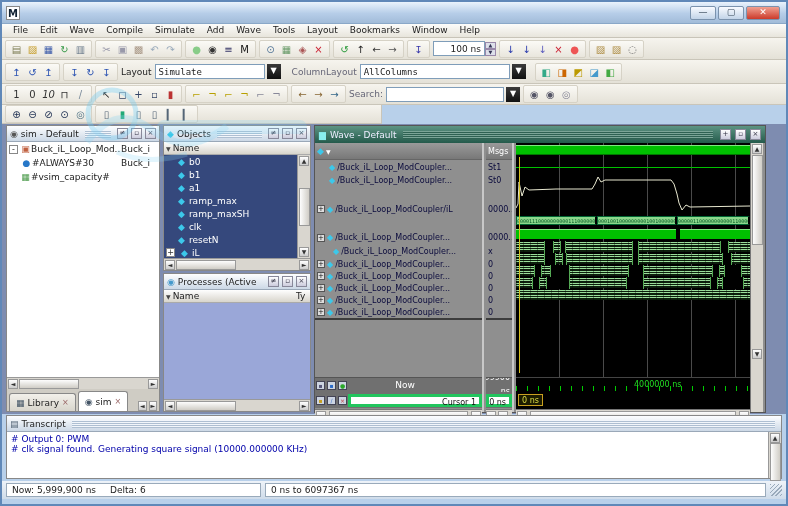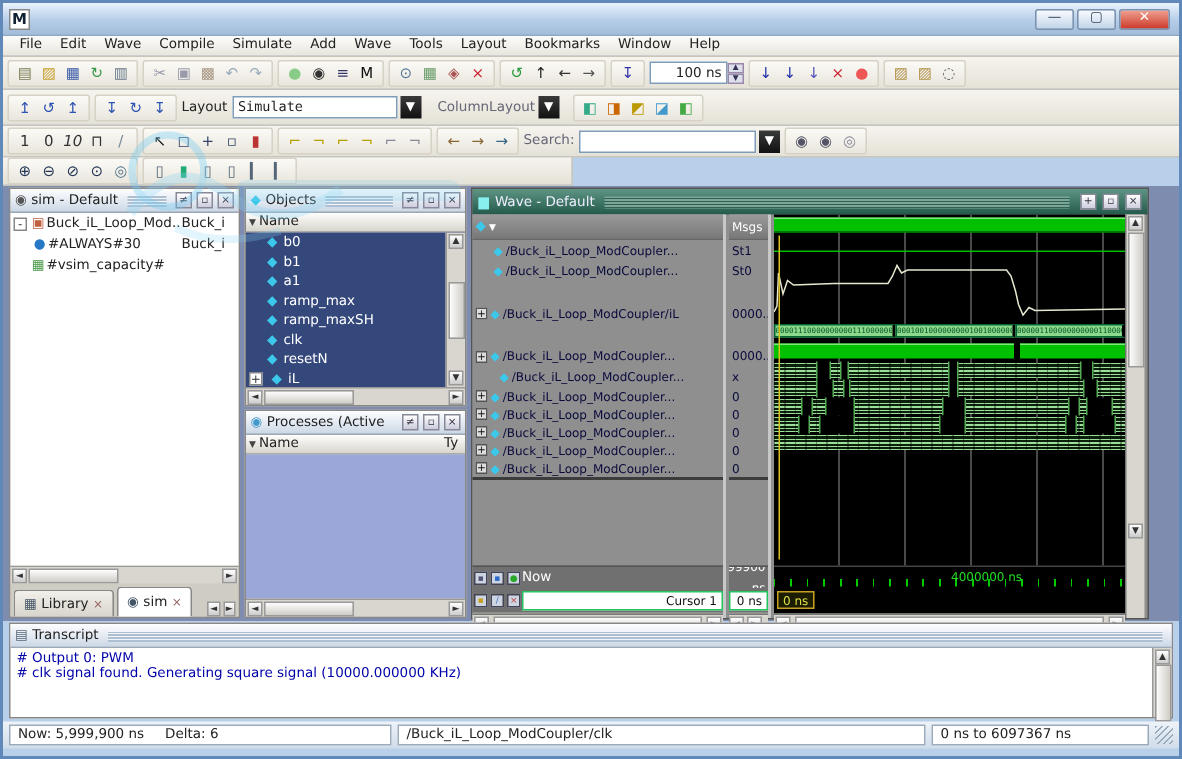--- a/index.html
+++ b/index.html
@@ -75,21 +75,21 @@
 .stripe:after{content:"";position:absolute;inset:0;background:repeating-linear-gradient(90deg,rgba(0,0,0,.35) 0 1px,transparent 1px 7px)}
 .blob{position:absolute;top:0;bottom:0;background:#000;border-left:1px solid #5a5;border-right:1px solid #5a5}
 .bustext{position:absolute;left:0;right:0;top:2px;bottom:2px;display:flex}
 .bseg{height:100%;background:#8cd88c;border:1px solid #063;border-right:2px solid #000;color:#052;font-size:5px;line-height:8px;overflow:hidden;font-family:"DejaVu Sans Mono",monospace}
 .gridlines{position:absolute;inset:0;background:repeating-linear-gradient(90deg,transparent 0 43px,#4a4a4a 43px 44px)}
 #cursorline{position:absolute;left:3px;top:14px;width:1px;height:216px;background:#d8c020}
 .wbot{position:absolute;left:0;right:0;display:flex;align-items:center}
 #nowrow{top:234px;height:15px;background:#707070;color:#fff;border-top:1px solid #555}
 #cursrow{top:249px;height:16px;background:#707070}
 .minicon{width:9px;height:9px;margin:0 1px;border:1px solid #445;font-size:6px;line-height:8px;text-align:center;background:#cdd5e2}
-.curcell{background:#fff;border:1px solid #22c55e;height:13px;flex:1;text-align:right;padding-right:3px;color:#111;line-height:12px;font-size:8px}
+.curcell{background:#fff;border:3px solid #22c55e;height:13px;flex:1;text-align:right;padding-right:3px;color:#111;line-height:12px;font-size:8px}
 .timeline{position:absolute;left:0;right:0;top:234px;height:15px;background:#000;border-top:1px solid #444}
 .ticks{position:absolute;left:0;right:0;bottom:1px;height:5px;background:repeating-linear-gradient(90deg,#0c0 0 1px,transparent 1px 11px)}
 .tlabel{position:absolute;left:118px;top:2px;color:#2d2;font-size:8px}
 .cursbox{position:absolute;left:201px;top:252px;border:1px solid #c8a020;background:#1c1c00;color:#dd4;font-size:8px;padding:0 3px;height:12px;line-height:11px}
 #whscroll{position:absolute;left:0;right:0;top:266px;height:14px;background:#d9d6cf;border-top:1px solid #777;display:flex;gap:2px;padding:1px}
 
 #transcript{position:absolute;left:4px;top:413px;width:776px;height:64px;background:#fff;border:1px solid #888}
 #tbody{padding:2px 4px;font-family:"DejaVu Sans Mono","Liberation Mono",monospace;font-size:9px;color:#00a}
 #tprompt{color:#123;margin-top:9px}
 #statusbar{position:absolute;left:0;top:479px;width:784px;height:18px;background:linear-gradient(#eef3f9,#cfdcea);display:flex;align-items:center;gap:4px;padding:0 4px}
@@ -200,20 +200,21 @@
           <span class="tbtn" style="color: rgb(42, 82, 178);">↧</span>
         </span>
       </span>
     <span class="combo">
       <span>Layout</span>
       <span class="cbox" style="font-family:'DejaVu Sans Mono',monospace">Simulate</span>
       <span class="carr">▼</span>
     </span>
     <span class="combo" style="margin-left:8px">
       <span style="color:#667">ColumnLayout</span>
+      <span class="cbox" style="width:150px;font-family:'DejaVu Sans Mono',monospace">AllColumns</span>
       <span class="carr">▼</span>
     </span>
     <span id="tb2b" style="display:flex;gap:3px;margin-left:6px">
         <span class="tgrp">
           <span class="tbtn" style="color: rgb(51, 170, 136);">◧</span>
           <span class="tbtn" style="color: rgb(204, 102, 0);">◨</span>
           <span class="tbtn" style="color: rgb(187, 153, 0);">◩</span>
           <span class="tbtn" style="color: rgb(68, 153, 204);">◪</span>
           <span class="tbtn" style="color: rgb(68, 170, 68);">◧</span>
         </span>
@@ -494,21 +495,21 @@
               <span class="wexp">+</span>
               <span class="diam" style="font-size: 8px;">◆</span>
               <span>/Buck_iL_Loop_ModCoupler...</span>
             </div>
           </div>
         <div class="wsep" style="top:175px"></div>
         <div class="wbot" id="nowrow">
           <span class="minicon" style="color:#557">▪</span>
           <span class="minicon" style="color:#2a6ac8">▪</span>
           <span class="minicon" style="color:#2aa82a">●</span>
-          <span style="flex:1;text-align:left;padding-right:20px">Now</span>
+          <span style="flex:1;text-align:center;padding-right:20px">Now</span>
         </div>
         <div class="wbot" id="cursrow">
           <span class="minicon" style="color:#c8a020">▪</span>
           <span class="minicon" style="color:#4a78c8">/</span>
           <span class="minicon" style="color:#c04040">×</span>
           <span class="curcell">Cursor 1</span>
         </div>
         <div id="whscroll">
           <span class="sarr">◄</span>
             <span class="sthumb" style="flex:1"></span>
@@ -638,21 +639,20 @@
         <span class="vthumb"></span>
         <span class="sarr">▼</span>
       </div>
   </div>
 
   <div id="statusbar">
     <span class="scell" style="width:255px;display:flex;gap:14px">
       <span>Now: 5,999,900 ns</span>
       <span>Delta: 6</span>
     </span>
-    <span class="scell" style="width:352px">/Buck_iL_Loop_ModCoupler/clk</span>
     <span class="scell" style="flex:1">0 ns to 6097367 ns</span>
     <span style="width:12px;height:12px;background:repeating-linear-gradient(135deg,#9ab 0 1px,transparent 1px 3px)"></span>
   </div>
 
   <div id="watermark">
     <svg width="280" height="80" viewBox="0 0 280 80">
       <circle cx="55" cy="32" r="24" fill="none" stroke="#6ecbf2" stroke-width="5" opacity="0.7"></circle>
       <path d="M30 60 Q 60 20 95 48 T 170 44" fill="none" stroke="#8ad6f5" stroke-width="7" opacity="0.6"></path>
       <rect x="100" y="38" width="150" height="14" rx="7" fill="#7fd0f0" opacity="0.45"></rect>
       <path d="M60 70 Q 90 84 130 72" fill="none" stroke="#8ad6f5" stroke-width="5" opacity="0.5"></path>

